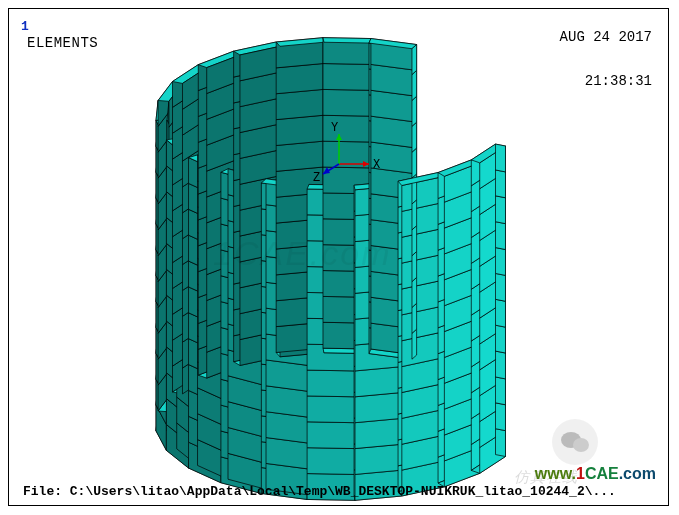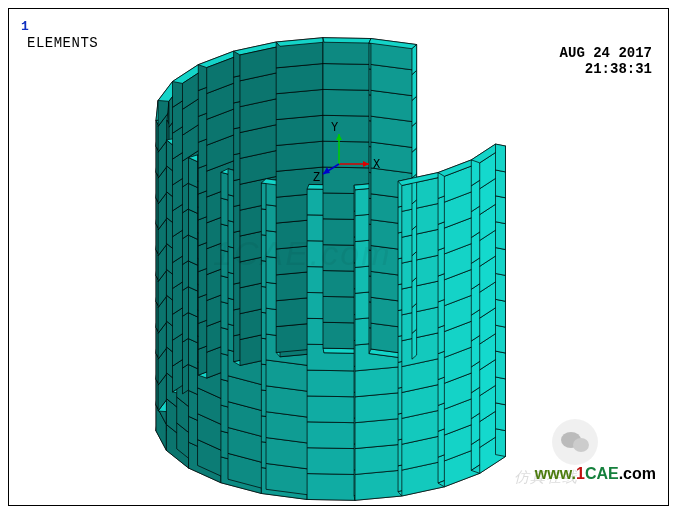--- a/index.html
+++ b/index.html
@@ -36,33 +36,33 @@
     left: 18px;
     top: 26px;
     color: #000;
     font-weight: normal;
     font-size: 14px;
     letter-spacing: 0.5px;
   }
   .date {
     position: absolute;
     right: 16px;
-    top: 36px;
+    top: 20px;
     color: #000;
     font-size: 14px;
-    font-weight: bold;
+    font-weight: normal;
   }
   .time {
     position: absolute;
     right: 16px;
-    top: 52px;
+    top: 64px;
     color: #000;
     font-size: 14px;
     text-align: right;
-    font-weight: bold;
+    font-weight: normal;
   }
   .file-line {
     position: absolute;
     left: 14px;
     bottom: 6px;
     color: #000;
     font-size: 13px;
     white-space: nowrap;
     font-weight: bold;
   }
@@ -116,21 +116,21 @@
     right: 12px;
     bottom: 22px;
     font-family: Arial, sans-serif;
     font-size: 16px;
     font-weight: bold;
     pointer-events: none;
   }
   .wm-url .www { color: #4d7c0f; }
   .wm-url .one { color: #c01010; }
   .wm-url .cae { color: #15803d; }
-  .wm-url .com { color: #000000; }
+  .wm-url .com { color: #0c4a6e; }
 </style>
 </head>
 <body>
 
 <div class="frame">
 
   <div class="plot-num">1</div>
   <div class="elements-label">ELEMENTS</div>
   <div class="date">AUG 24 2017</div>
   <div class="time">21:38:31</div>
@@ -637,20 +637,21 @@
       <text x="364" y="159" font-size="12" fill="#000">X</text>
       <line x1="330" y1="155" x2="330" y2="125" stroke="#0c0" stroke-width="1.5"></line>
       <polygon points="330,125 327,131 333,131" fill="#0c0"></polygon>
       <text x="322" y="122" font-size="12" fill="#000">Y</text>
       <line x1="330" y1="155" x2="314" y2="165" stroke="#00c" stroke-width="1.5"></line>
       <polygon points="314,165 321,164 318,158" fill="#00c"></polygon>
       <text x="304" y="172" font-size="12" fill="#000">Z</text>
     </g>
   </svg>
 
+  <div class="file-line">File: C:\Users\litao\AppData\Local\Temp\WB_DESKTOP-NUIKRUK_litao_10244_2\...</div>
 
   <div class="wm1">1CAE.com</div>
   <div class="wm-chat">
     <svg width="30" height="26" viewBox="0 0 30 26">
       <ellipse cx="11" cy="11" rx="10" ry="8" fill="#888"></ellipse>
       <ellipse cx="21" cy="16" rx="8" ry="7" fill="#aaa"></ellipse>
     </svg>
   </div>
   <div class="wm-text">仿真在线</div>
   <div class="wm-url">

